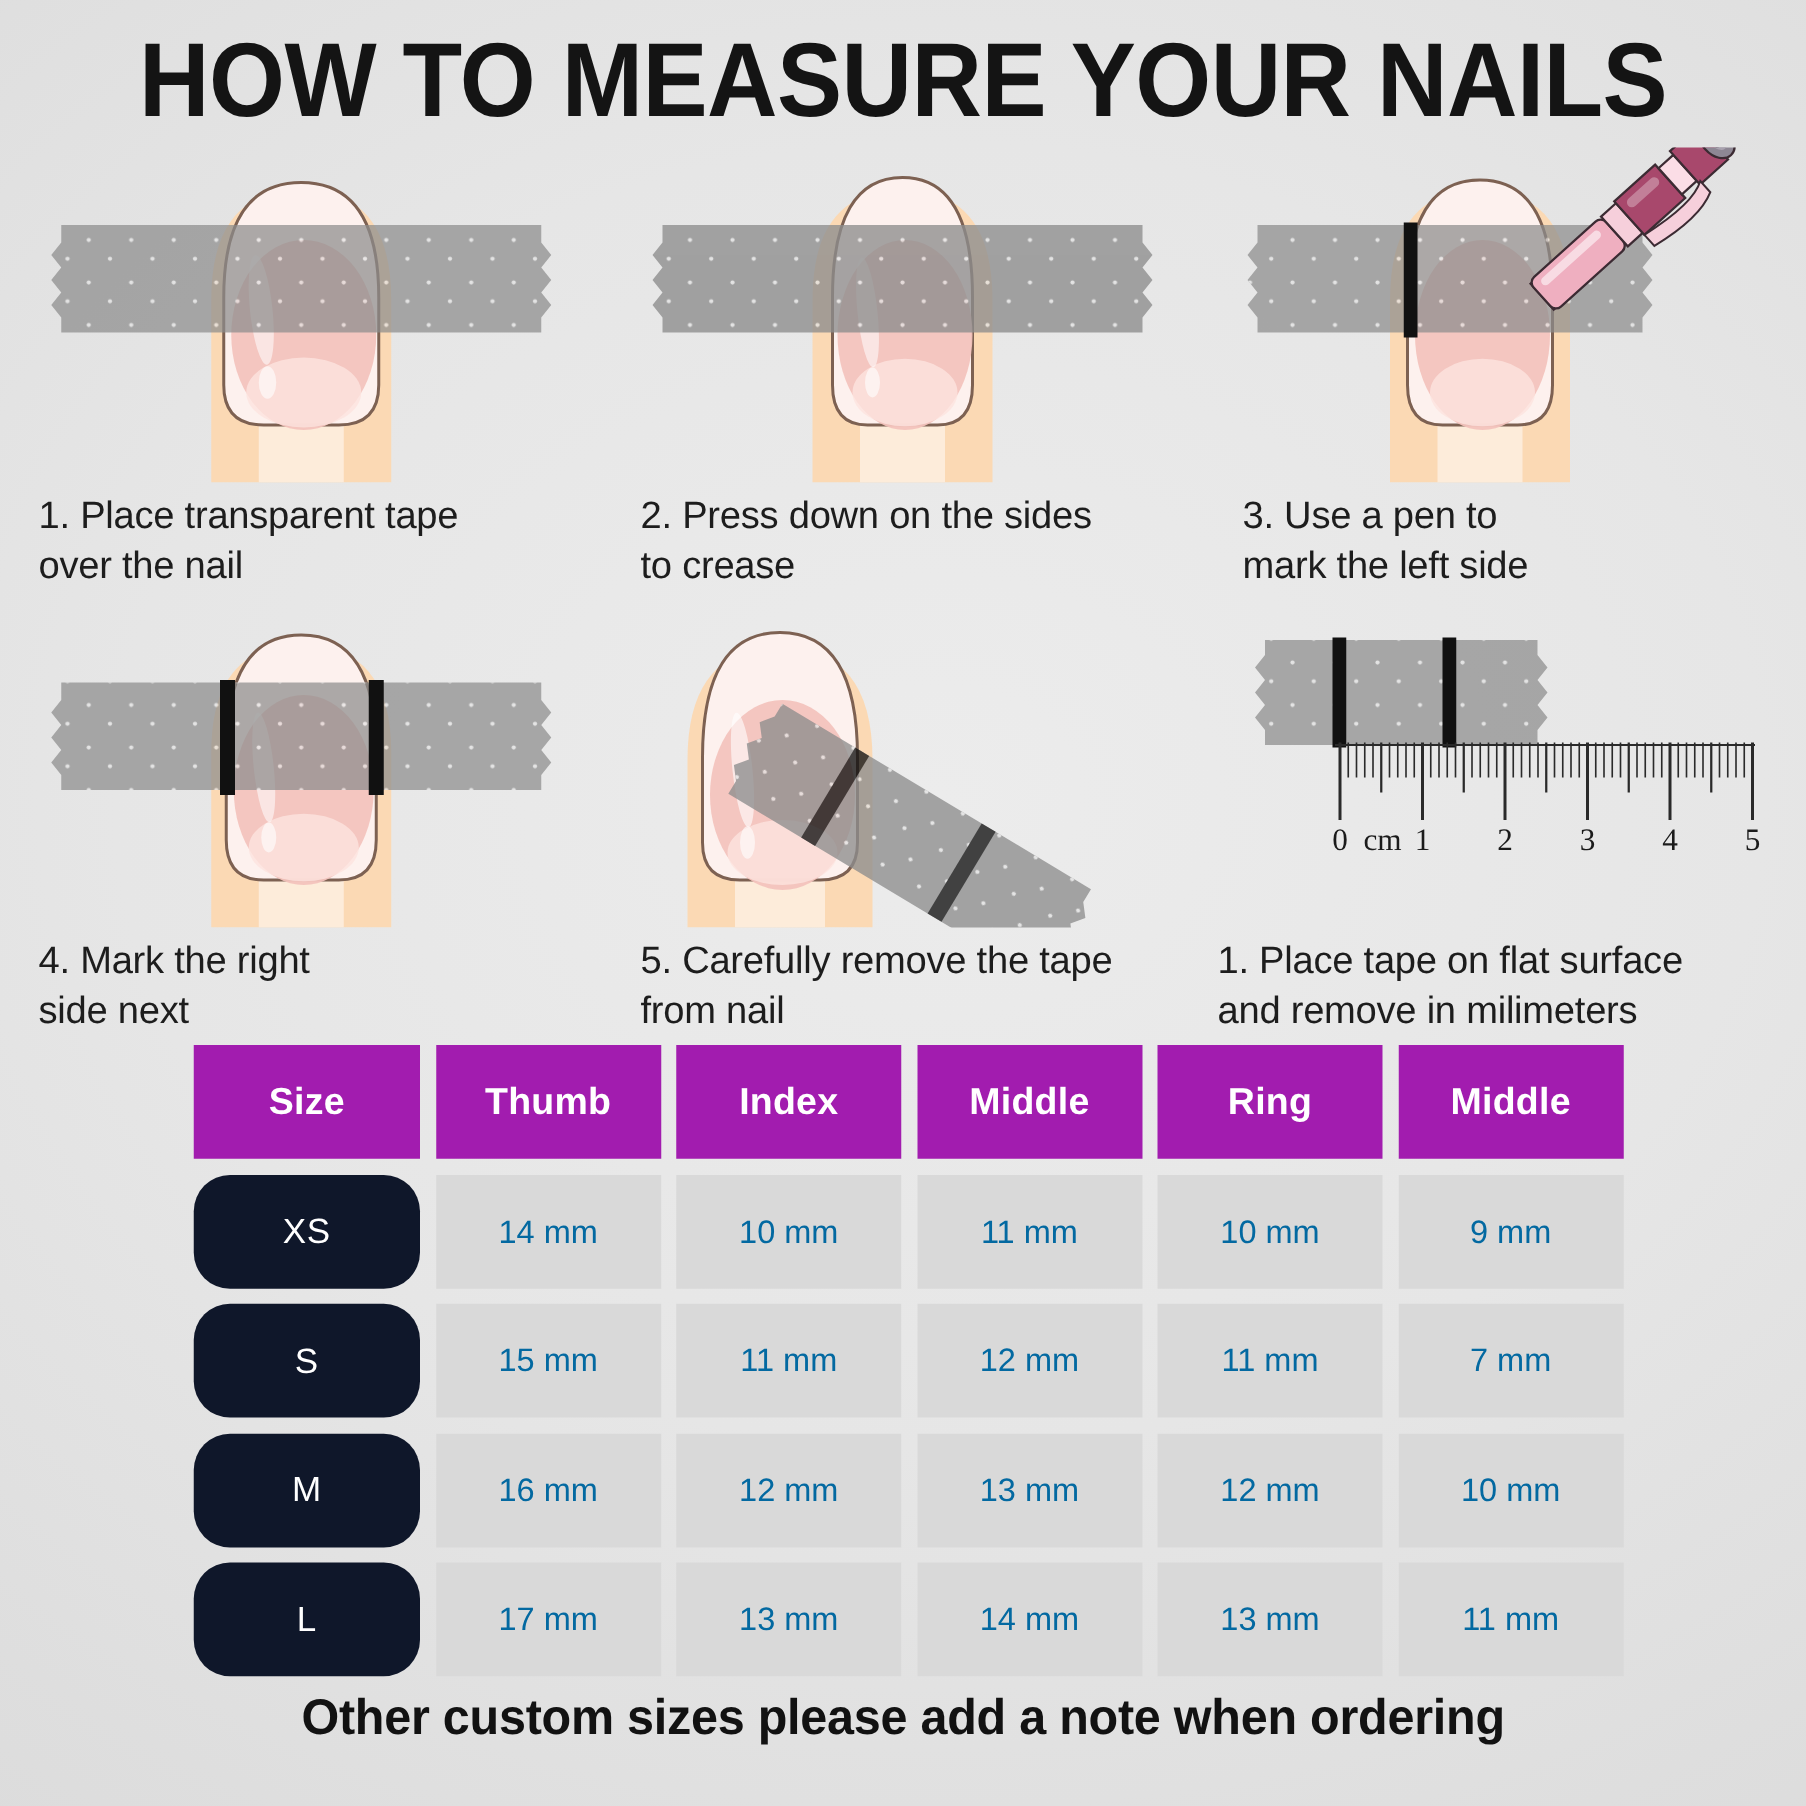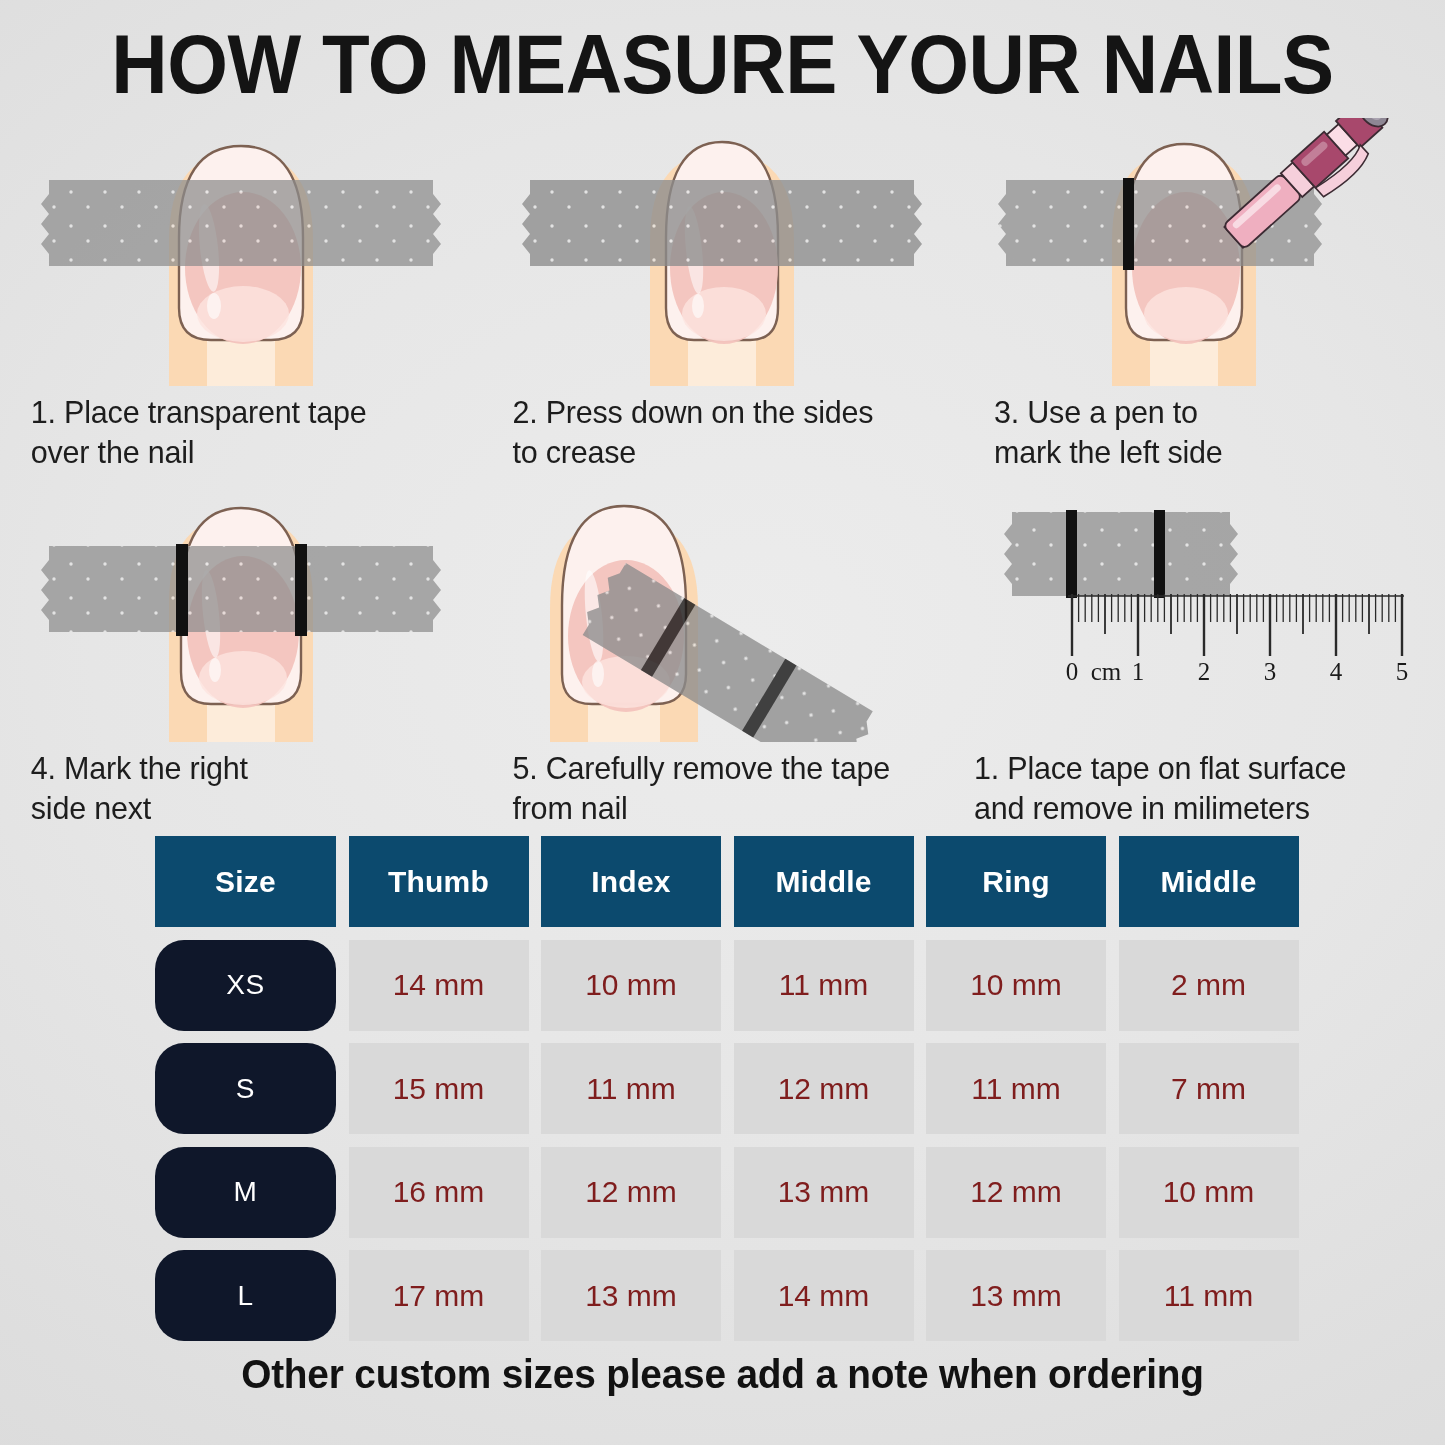--- a/index.html
+++ b/index.html
@@ -42,23 +42,23 @@
 
   
   .tbl{position:absolute;left:155px;top:836px;width:1168px;}
   .trow{display:flex;gap:12.5px;margin-bottom:12.5px;}
   .cell{
     height:91px;display:flex;align-items:center;justify-content:center;
     font-size:27px;
   }
   .c-size{width:181px;}
   .c-dat{width:180px;}
-  .hrow .cell{background:#0c4a6e;color:#fff;font-weight:700;font-size:30px;letter-spacing:0.2px;}
+  .hrow .cell{background:#a21caf;color:#fff;font-weight:700;font-size:30px;letter-spacing:0.2px;}
   .srow .c-size{background:#0f172a;color:#fff;font-weight:400;font-size:28px;letter-spacing:0.6px;border-radius:29px;}
-  .srow .c-dat{background:#d9d9d9;color:#7f1d1d;font-weight:400;font-size:30px;}
+  .srow .c-dat{background:#d9d9d9;color:#0369a1;font-weight:400;font-size:26px;}
 
   .footer{
     position:absolute;left:0;right:0;top:1352px;
     text-align:center;font-size:40px;font-weight:700;color:#121212;
     letter-spacing:-0.2px;transform:scaleX(0.97);
   }
 </style>
 </head>
 <body>
 
@@ -346,21 +346,21 @@
       <div class="cell c-dat">Ring</div>
       <div class="cell c-dat">Middle</div>
     </div>
 
     <div class="trow srow">
       <div class="cell c-size">XS</div>
       <div class="cell c-dat">14 mm</div>
       <div class="cell c-dat">10 mm</div>
       <div class="cell c-dat">11 mm</div>
       <div class="cell c-dat">10 mm</div>
-      <div class="cell c-dat">2 mm</div>
+      <div class="cell c-dat">9 mm</div>
     </div>
 
     <div class="trow srow">
       <div class="cell c-size">S</div>
       <div class="cell c-dat">15 mm</div>
       <div class="cell c-dat">11 mm</div>
       <div class="cell c-dat">12 mm</div>
       <div class="cell c-dat">11 mm</div>
       <div class="cell c-dat">7 mm</div>
     </div>

